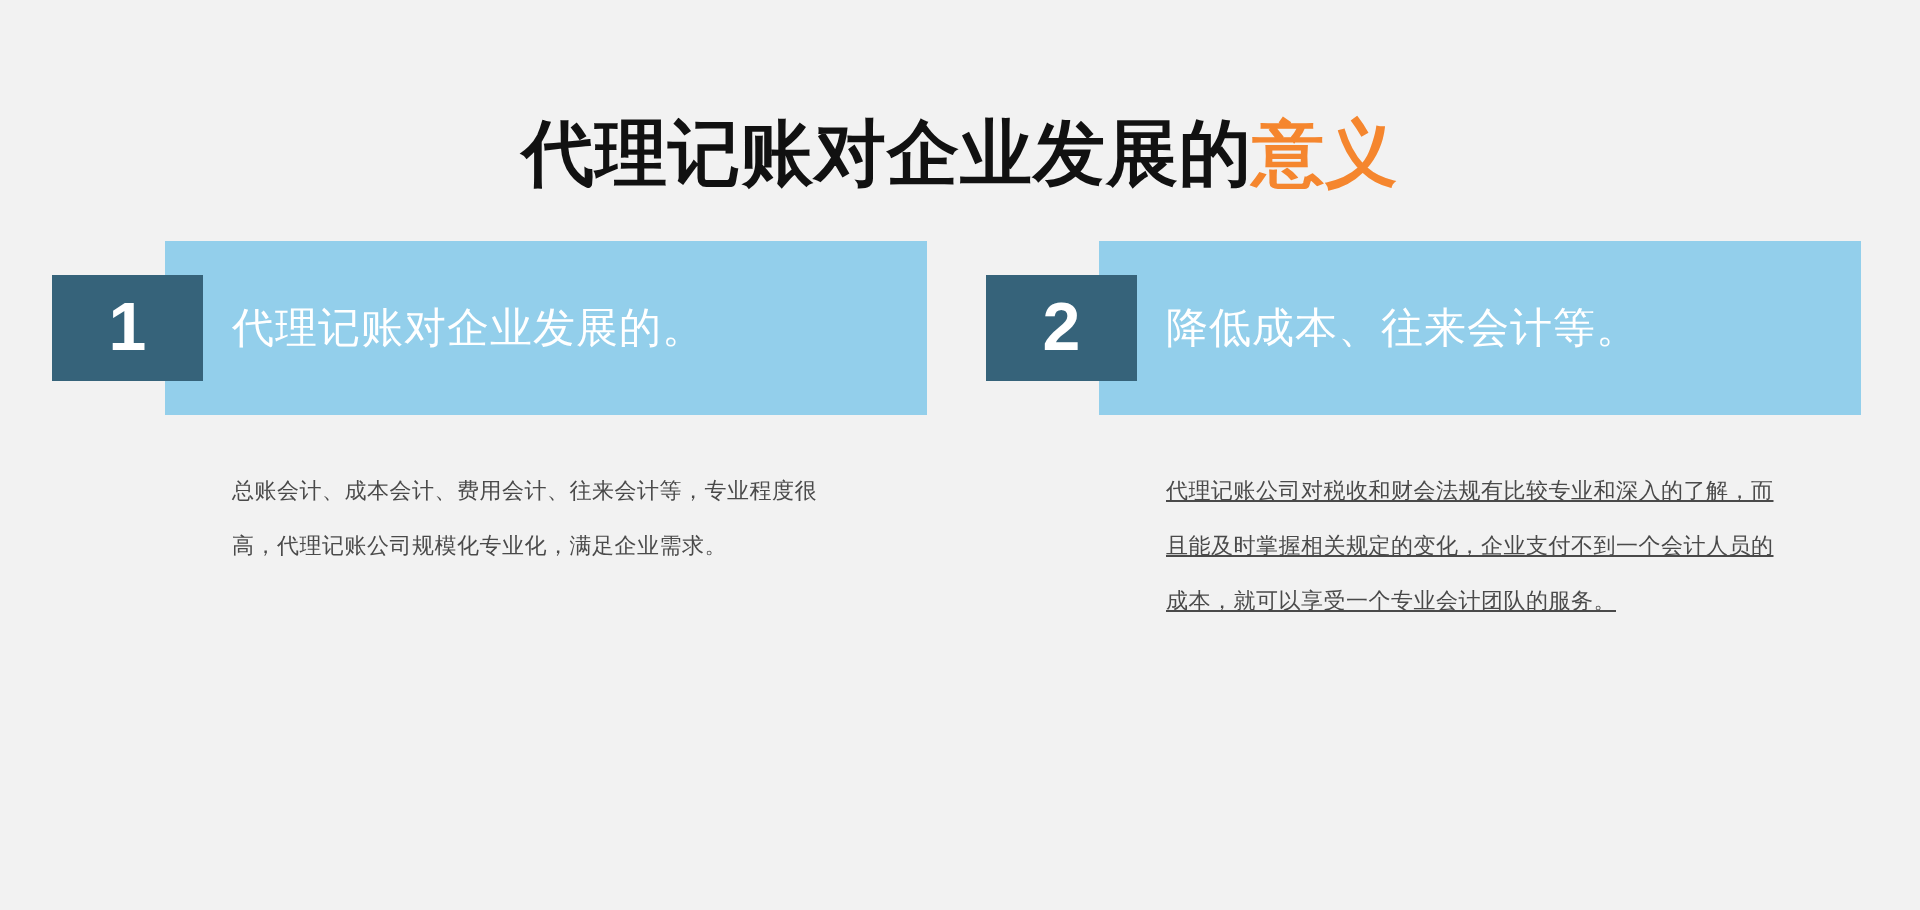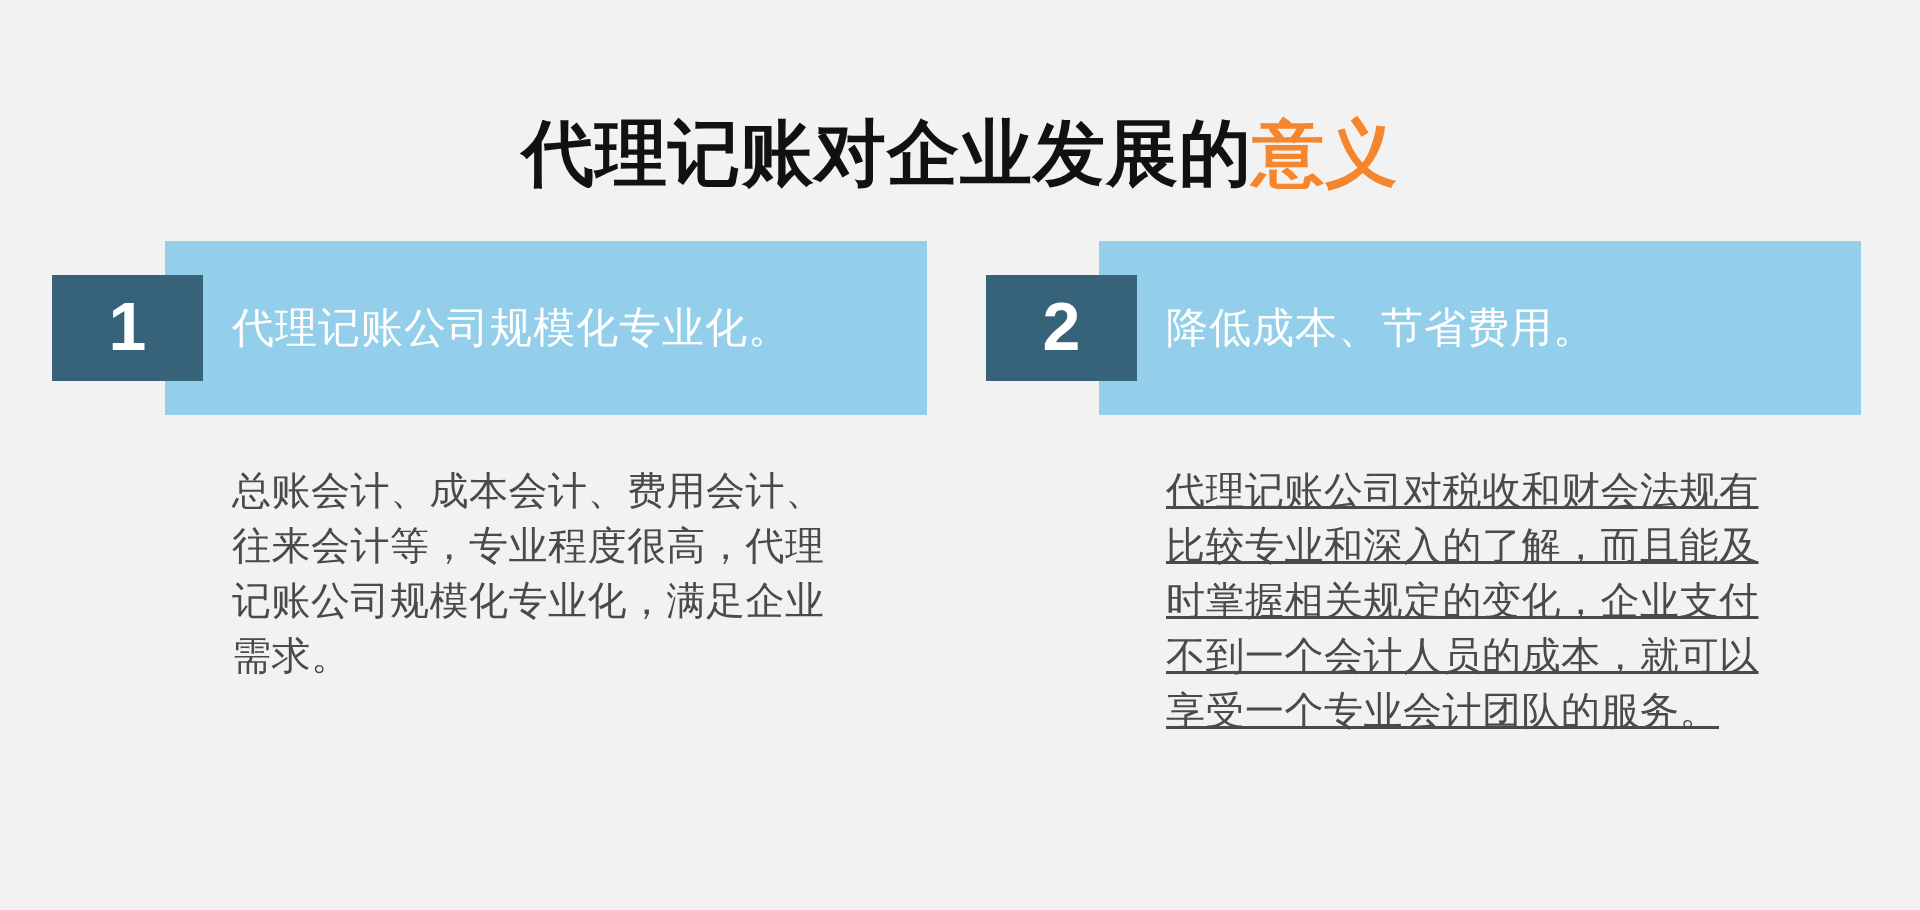--- a/index.html
+++ b/index.html
@@ -74,46 +74,46 @@
     white-space:nowrap;
   }
 
   
   .body-text {
     position:absolute;
     top:222px;
     left:180px;
     width:620px;
     color:#4a4a4a;
-    font-size:39px;
+    font-size:22px;
     line-height:55px;
     letter-spacing:0.5px;
   }
   .card-2 .body-text { width:620px;text-decoration:underline; }
 </style>
 </head>
 <body>
 
 <div id="stage">
 
   <h1 class="title">
     <span>代理记账对企业发展的</span><span class="accent">意义</span>
   </h1>
 
   <div class="card card-1">
     <div class="banner"></div>
     <div class="numbox">
       <span class="num">1</span>
     </div>
-    <div class="banner-text">代理记账公司规模化专业化。</div>
+    <div class="banner-text">代理记账对企业发展的。</div>
     <p class="body-text">总账会计、成本会计、费用会计、往来会计等，专业程度很高，代理记账公司规模化专业化，满足企业需求。</p>
   </div>
 
   <div class="card card-2">
     <div class="banner"></div>
     <div class="numbox">
       <span class="num">2</span>
     </div>
-    <div class="banner-text">降低成本、节省费用。</div>
+    <div class="banner-text">降低成本、往来会计等。</div>
     <p class="body-text">代理记账公司对税收和财会法规有比较专业和深入的了解，而且能及时掌握相关规定的变化，企业支付不到一个会计人员的成本，就可以享受一个专业会计团队的服务。</p>
   </div>
 
 </div>
 
 </body></html>

